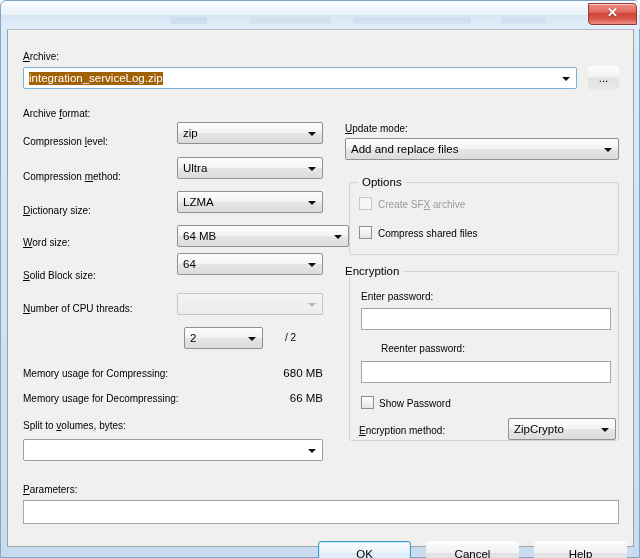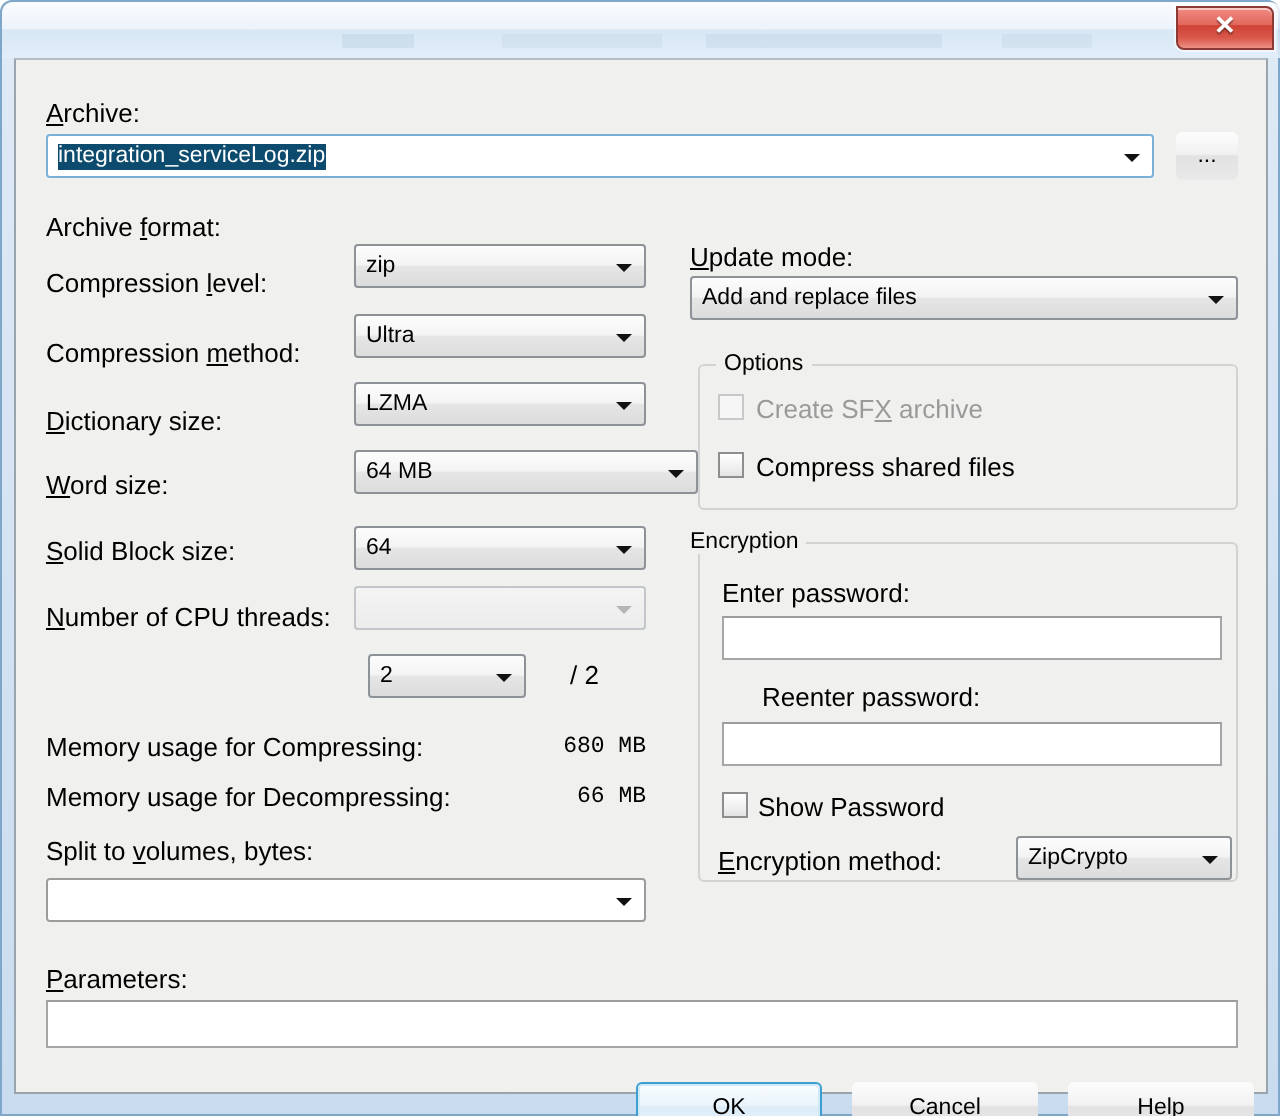--- a/index.html
+++ b/index.html
@@ -83,33 +83,32 @@
     width: 627px; height: 518px;
     background: #f0f0ee;
     border: 1px solid #9aa4ad;
     border-top-color: #b4bcc4;
     box-sizing: border-box;
   }
 
   .lbl {
     position: absolute;
     white-space: nowrap;
-    font-size: 13px;
+    font-size: 10px;
     color: #000;
     line-height: 14px;
   }
   .lbl.disabled { color: #9a9a9a; }
   .u { text-decoration: underline; }
 
   .val-right {
     position: absolute;
     white-space: nowrap;
     font-size: 11.5px;
     text-align: right;
-    font-family: Liberation Mono, monospace;
   }
 
   
   .combo {
     position: absolute;
     box-sizing: border-box;
     height: 22px;
     border: 1px solid #8d9297;
     border-radius: 2px;
     background: linear-gradient(180deg,#fdfdfd 0%, #f3f3f3 48%, #e6e6e6 50%, #dcdcdc 100%);
@@ -140,21 +139,21 @@
   .combo.editable .txt { color: #000; }
   .combo.disabled {
     background: linear-gradient(180deg,#f4f4f4 0%, #ececec 100%);
     border-color: #c2c6ca;
     cursor: default;
   }
   .combo.disabled .arrow { border-top-color: #b6b6b6; }
 
   
   .sel-text {
-    background: #0c4a6e;
+    background: #a16207;
     color: #ffffff;
     padding: 0 0 1px 0;
   }
   #archive-combo {
     background: #ffffff;
     border: 1px solid #7ab0d8;
     box-shadow: inset 0 0 0 1px #ffffff;
   }
 
   
@@ -268,21 +267,21 @@
       <div class="arrow"></div>
     </div>
 
     <div class="lbl" style="left:15px; top:174px;"><span class="u">D</span>ictionary size:</div>
     <div class="combo" style="left:169px; top:195px; width:172px;">
       <div class="txt">64 MB</div>
       <div class="arrow"></div>
     </div>
 
     <div class="lbl" style="left:15px; top:206px;"><span class="u">W</span>ord size:</div>
-    <div class="combo" style="left:169px; top:233px; width:146px;">
+    <div class="combo" style="left:169px; top:223px; width:146px;">
       <div class="txt">64</div>
       <div class="arrow"></div>
     </div>
 
     <div class="lbl" style="left:15px; top:239px;"><span class="u">S</span>olid Block size:</div>
     <div class="combo disabled" style="left:169px; top:263px; width:146px;">
       <div class="txt"></div>
       <div class="arrow"></div>
     </div>
 

